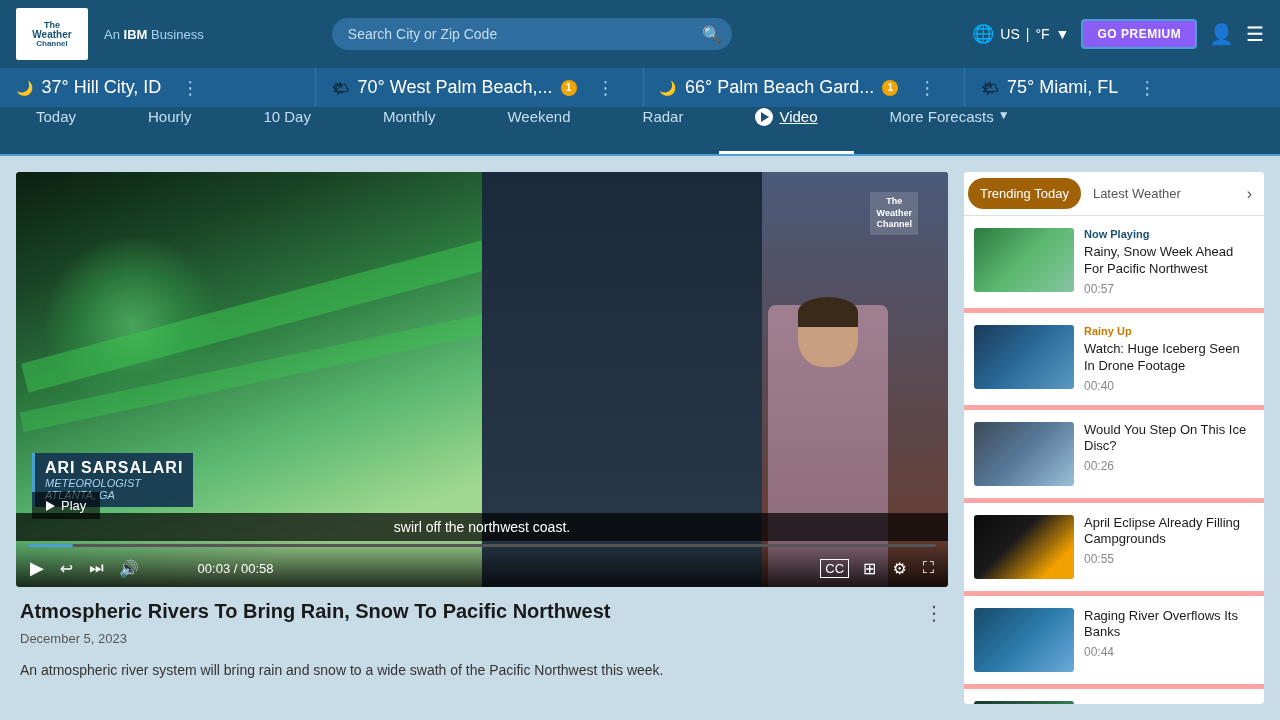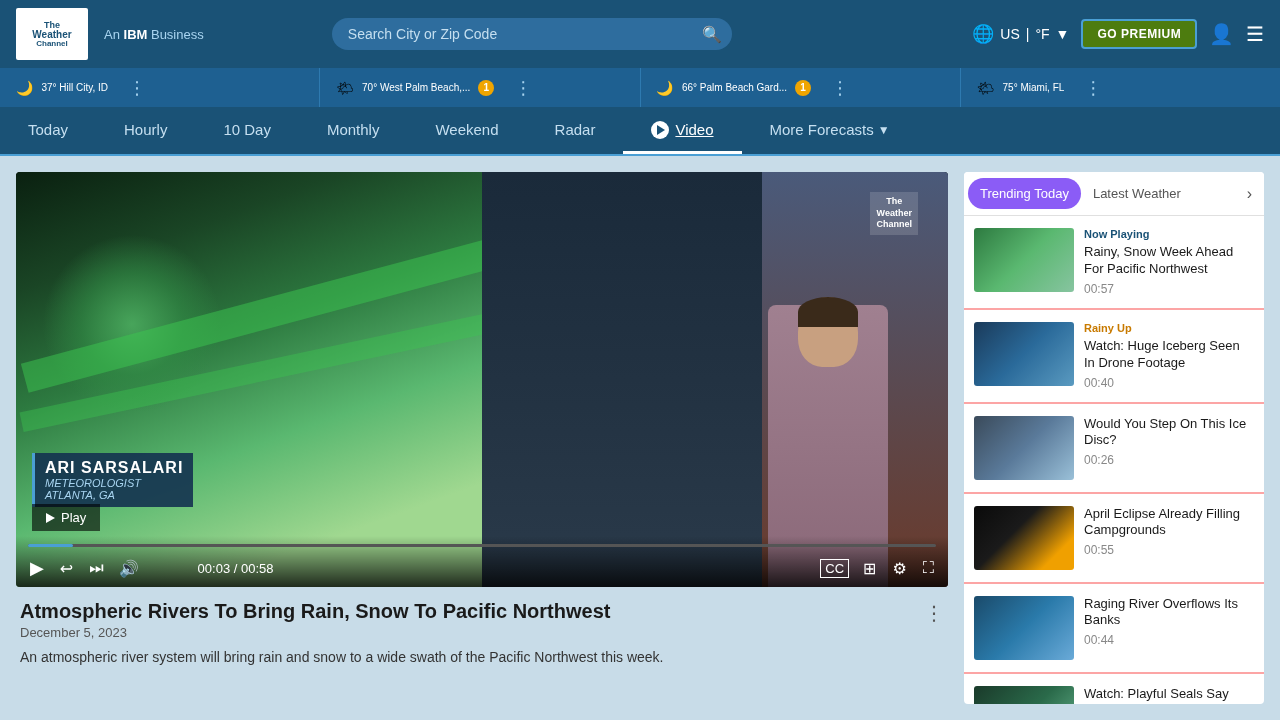--- a/index.html
+++ b/index.html
@@ -70,21 +70,21 @@
     .locale-selector {
       display: flex;
       align-items: center;
       gap: 6px;
       color: white;
       font-size: 14px;
       cursor: pointer;
     }
     .globe-icon { font-size: 18px; }
     .go-premium {
-      background: #4d7c0f;
+      background: #8b5cf6;
       border: 2px solid #4a9fd4;
       color: white;
       padding: 6px 14px;
       border-radius: 4px;
       font-size: 12px;
       font-weight: bold;
       cursor: pointer;
       letter-spacing: 0.5px;
     }
     .user-icon, .menu-icon {
@@ -107,21 +107,21 @@
       display: flex;
       align-items: center;
       gap: 8px;
       padding: 0 16px;
       height: 100%;
       border-right: 1px solid #2e7ab0;
       flex: 1;
       cursor: pointer;
       position: relative;
     }
-    .location-text { color: white; font-size: 10px; white-space: nowrap; }
+    .location-text { color: white; font-size: 18px; white-space: nowrap; }
     .location-badge {
       background: #f0a500;
       color: white;
       font-size: 10px;
       font-weight: bold;
       width: 16px;
       height: 16px;
       border-radius: 50%;
       display: flex;
       align-items: center;
@@ -141,24 +141,24 @@
     .nav-bar {
       background: #1a5276;
       display: flex;
       align-items: center;
       height: 48px;
       border-bottom: 2px solid #4a9fd4;
     }
     .nav-item {
       color: #c5dff0;
       font-size: 15px;
-      padding: 0 28px;
+      padding: 0 36px;
       height: 100%;
       display: flex;
-      align-items: center;
+      align-items: flex-start;
       cursor: pointer;
       white-space: nowrap;
       border-bottom: 3px solid transparent;
       position: relative;
     }
     .nav-item.active {
       color: white;
       border-bottom: 3px solid white;
       text-decoration: underline;
     }
@@ -380,21 +380,21 @@
     .time-display {
       color: white;
       font-size: 13px;
       padding-left: 44px;
     }
     .ctrl-spacer { flex: 1; }
     .play-icon { font-size: 18px; }
     
     .play-overlay {
       position: absolute;
-      bottom: 56px;
+      bottom: 68px;
       left: 16px;
     }
     .play-btn-overlay {
       background: rgba(0,0,0,0.6);
       color: white;
       border: none;
       padding: 6px 14px;
       font-size: 13px;
       cursor: pointer;
       display: flex;
@@ -429,25 +429,26 @@
       border: none;
       font-size: 20px;
       cursor: pointer;
       color: #555;
       flex-shrink: 0;
       margin-top: 2px;
     }
     .video-date {
       color: #555;
       font-size: 13px;
+      margin-top: 6px;
     }
     .video-desc {
       color: #333;
       font-size: 14px;
-      margin-top: 8px;
+      margin-top: 15px;
       line-height: 1.4;
     }
 
     
     .sidebar {
       width: 300px;
       flex-shrink: 0;
       background: white;
       border-radius: 4px;
       overflow: hidden;
@@ -464,21 +465,21 @@
     }
     .sidebar-tab {
       padding: 8px 12px;
       font-size: 13px;
       cursor: pointer;
       border-radius: 20px;
       color: #555;
       white-space: nowrap;
     }
     .sidebar-tab.active {
-      background: #8b5cf6;
+      background: #a16207;
       color: white;
     }
     .sidebar-tab-arrow {
       margin-left: auto;
       background: none;
       border: none;
       font-size: 16px;
       cursor: pointer;
       color: #555;
       padding: 4px 8px;
@@ -486,21 +487,21 @@
     .sidebar-list {
       flex: 1;
       overflow-y: auto;
     }
     .sidebar-list::-webkit-scrollbar { width: 6px; }
     .sidebar-list::-webkit-scrollbar-thumb { background: #ccc; }
     .video-card {
       display: flex;
       gap: 10px;
       padding: 12px 10px;
-      border-bottom: 2px solid #fca5a5;
+      border-bottom: 5px solid #fca5a5;
       cursor: pointer;
     }
     .video-thumb {
       width: 100px;
       height: 64px;
       flex-shrink: 0;
       border-radius: 3px;
       overflow: hidden;
     }
     .thumb-1 { background: linear-gradient(135deg, #2d7a40 0%, #5ab870 50%, #87c4a0 100%); }
@@ -644,20 +645,23 @@
       </div>
 
       <div class="lower-third">
         <div class="lower-third-name">ARI SARSALARI</div>
         <div class="lower-third-title">
           <span>METEOROLOGIST</span><br>
           <span>ATLANTA, GA</span>
         </div>
       </div>
 
+      <div class="subtitle-bar">
+        <span>swirl off the northwest coast.</span>
+      </div>
 
       <div class="video-controls">
         <div class="progress-bar">
           <div class="progress-fill"></div>
         </div>
         <div class="controls-row">
           <button class="ctrl-btn play-icon">▶</button>
           <button class="ctrl-btn">↩</button>
           <button class="ctrl-btn">⏭</button>
           <button class="ctrl-btn">🔊</button>

